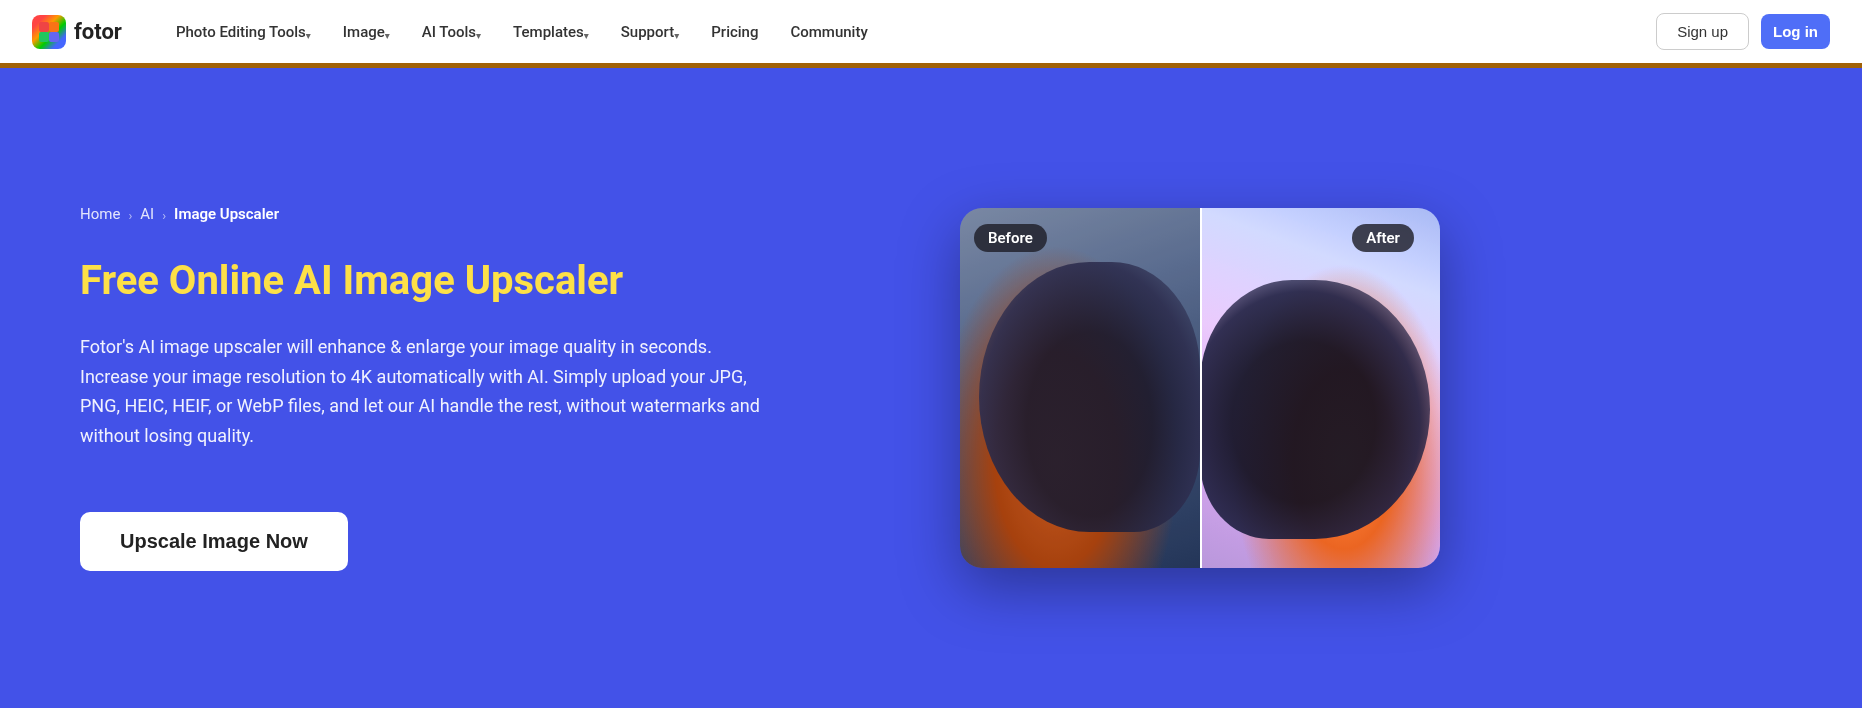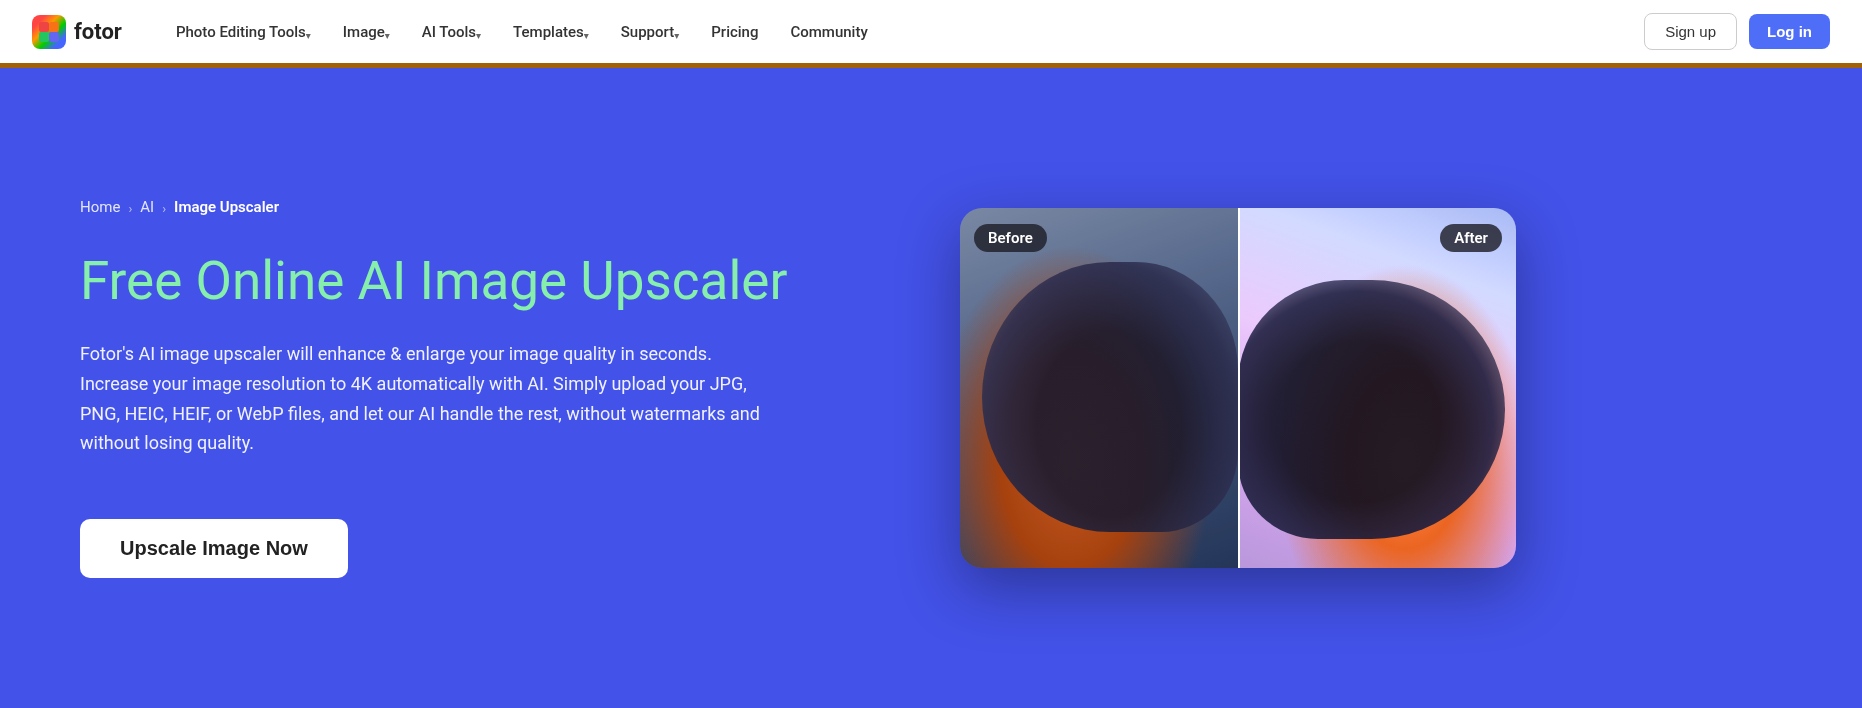--- a/index.html
+++ b/index.html
@@ -35,21 +35,21 @@
     }
     .nav-chevron { font-size: 10px; color: #666; }
 
     .nav-right { display: flex; align-items: center; gap: 12px; }
     .btn-signup {
       padding: 9px 20px; border-radius: 8px; border: 1.5px solid #ccc;
       background: #fff; font-size: 15px; font-weight: 400; color: #333;
       cursor: pointer;
     }
     .btn-login {
-      padding: 9px 18px; border-radius: 8px; border: none;
+      padding: 9px 12px; border-radius: 8px; border: none;
       background: #4f6ef7; font-size: 15px; font-weight: 600; color: #fff;
       cursor: pointer;
     }
 
     
     .hero {
       background: #4352e8;
       min-height: 640px;
       display: flex; align-items: center;
       padding: 60px 80px;
@@ -61,21 +61,21 @@
     .breadcrumb {
       display: flex; align-items: flex-end; gap: 8px;
       font-size: 15px; color: rgba(255,255,255,0.85);
       margin-bottom: 36px;
     }
     .breadcrumb a { color: rgba(255,255,255,0.85); text-decoration: none; }
     .breadcrumb-sep { color: rgba(255,255,255,0.6); font-size: 13px; }
     .breadcrumb-current { color: #fff; font-weight: 600; }
 
     .hero-title {
-      font-size: 53px; font-weight: 400; color: #86efac;
+      font-size: 40px; font-weight: 700; color: #fde047;
       line-height: 1.12; margin-bottom: 28px;
     }
     .hero-desc {
       font-size: 18px; color: rgba(255,255,255,0.92);
       line-height: 1.65; max-width: 700px; margin-bottom: 61px;
     }
     .btn-upscale {
       display: inline-block;
       padding: 18px 40px;
       background: #fff; color: #222;
@@ -83,21 +83,21 @@
       border-radius: 10px; border: none;
       cursor: pointer; text-decoration: none;
     }
 
     
     .hero-image-area {
       flex: 0 0 480px; display: flex; justify-content: center; align-items: center;
       margin-left: 60px;
     }
     .before-after-container {
-      width: 556px; height: 360px;
+      width: 480px; height: 360px;
       border-radius: 22px; overflow: hidden;
       position: relative; box-shadow: 0 20px 60px rgba(0,0,0,0.35);
     }
     
     .before-half {
       position: absolute; left: 0; top: 0; width: 50%; height: 100%;
       background:
         radial-gradient(ellipse at 40% 70%, #e86a2a 0%, #c44d10 30%, transparent 60%),
         linear-gradient(160deg, #8fa0c0 0%, #6a7fa8 30%, #4a5f88 60%, #2a3f68 100%);
       filter: blur(0.5px) brightness(0.85);
@@ -129,21 +129,21 @@
       position: absolute; left: 50%; top: 0; width: 2px; height: 100%;
       background: #fff; z-index: 5;
     }
     .badge {
       position: absolute; top: 16px;
       background: rgba(30,30,40,0.82); color: #fff;
       padding: 5px 14px; border-radius: 20px;
       font-size: 15px; font-weight: 600; z-index: 6;
     }
     .badge-before { left: 14px; }
-    .badge-after { right: 14px; }
+    .badge-after { right: 26px; }
   </style>
 </head>
 <body>
 
 <nav class="navbar">
   <div class="logo-area">
     <div class="logo-icon">
       <svg width="22" height="22" viewBox="0 0 22 22">
         <rect width="10" height="10" x="1" y="1" rx="2" fill="#ef4444"></rect>
         <rect width="10" height="10" x="11" y="1" rx="2" fill="#f97316"></rect>

